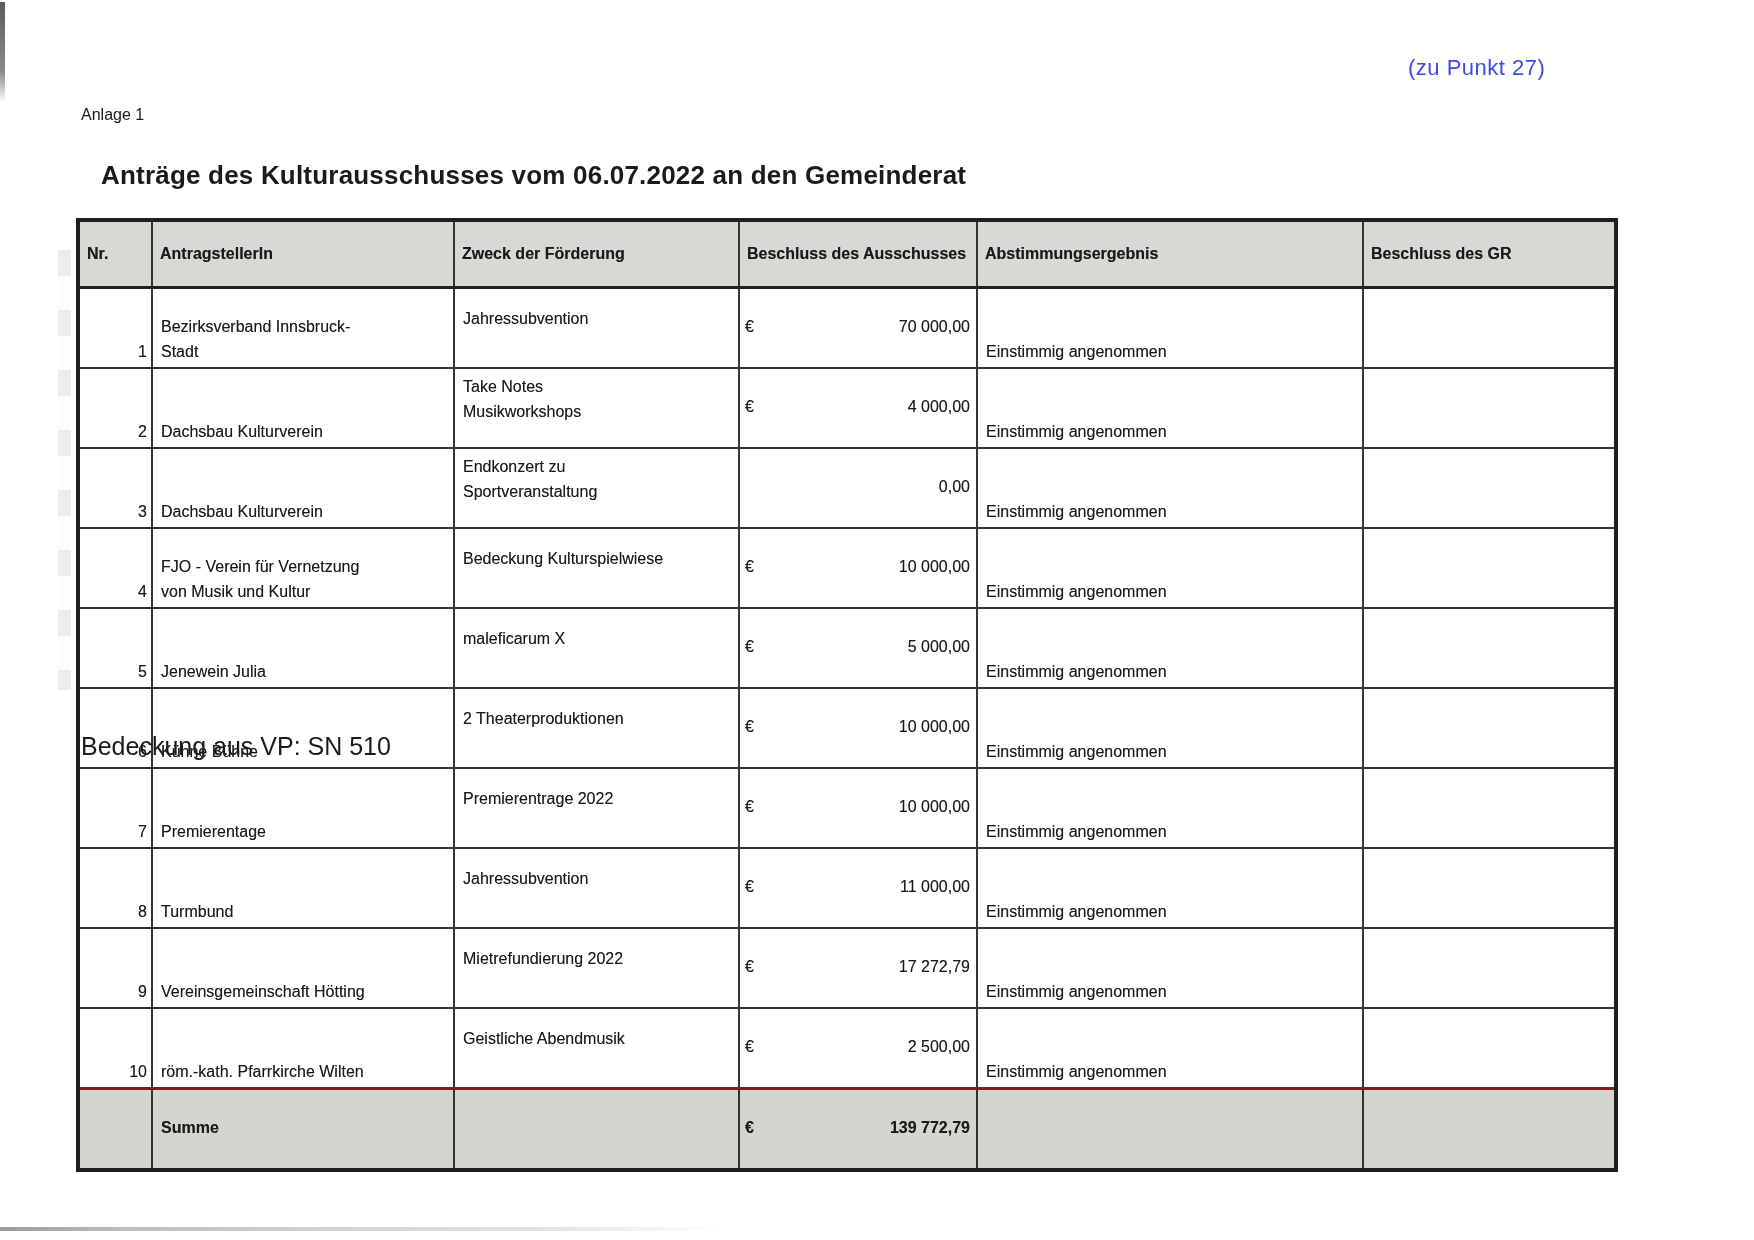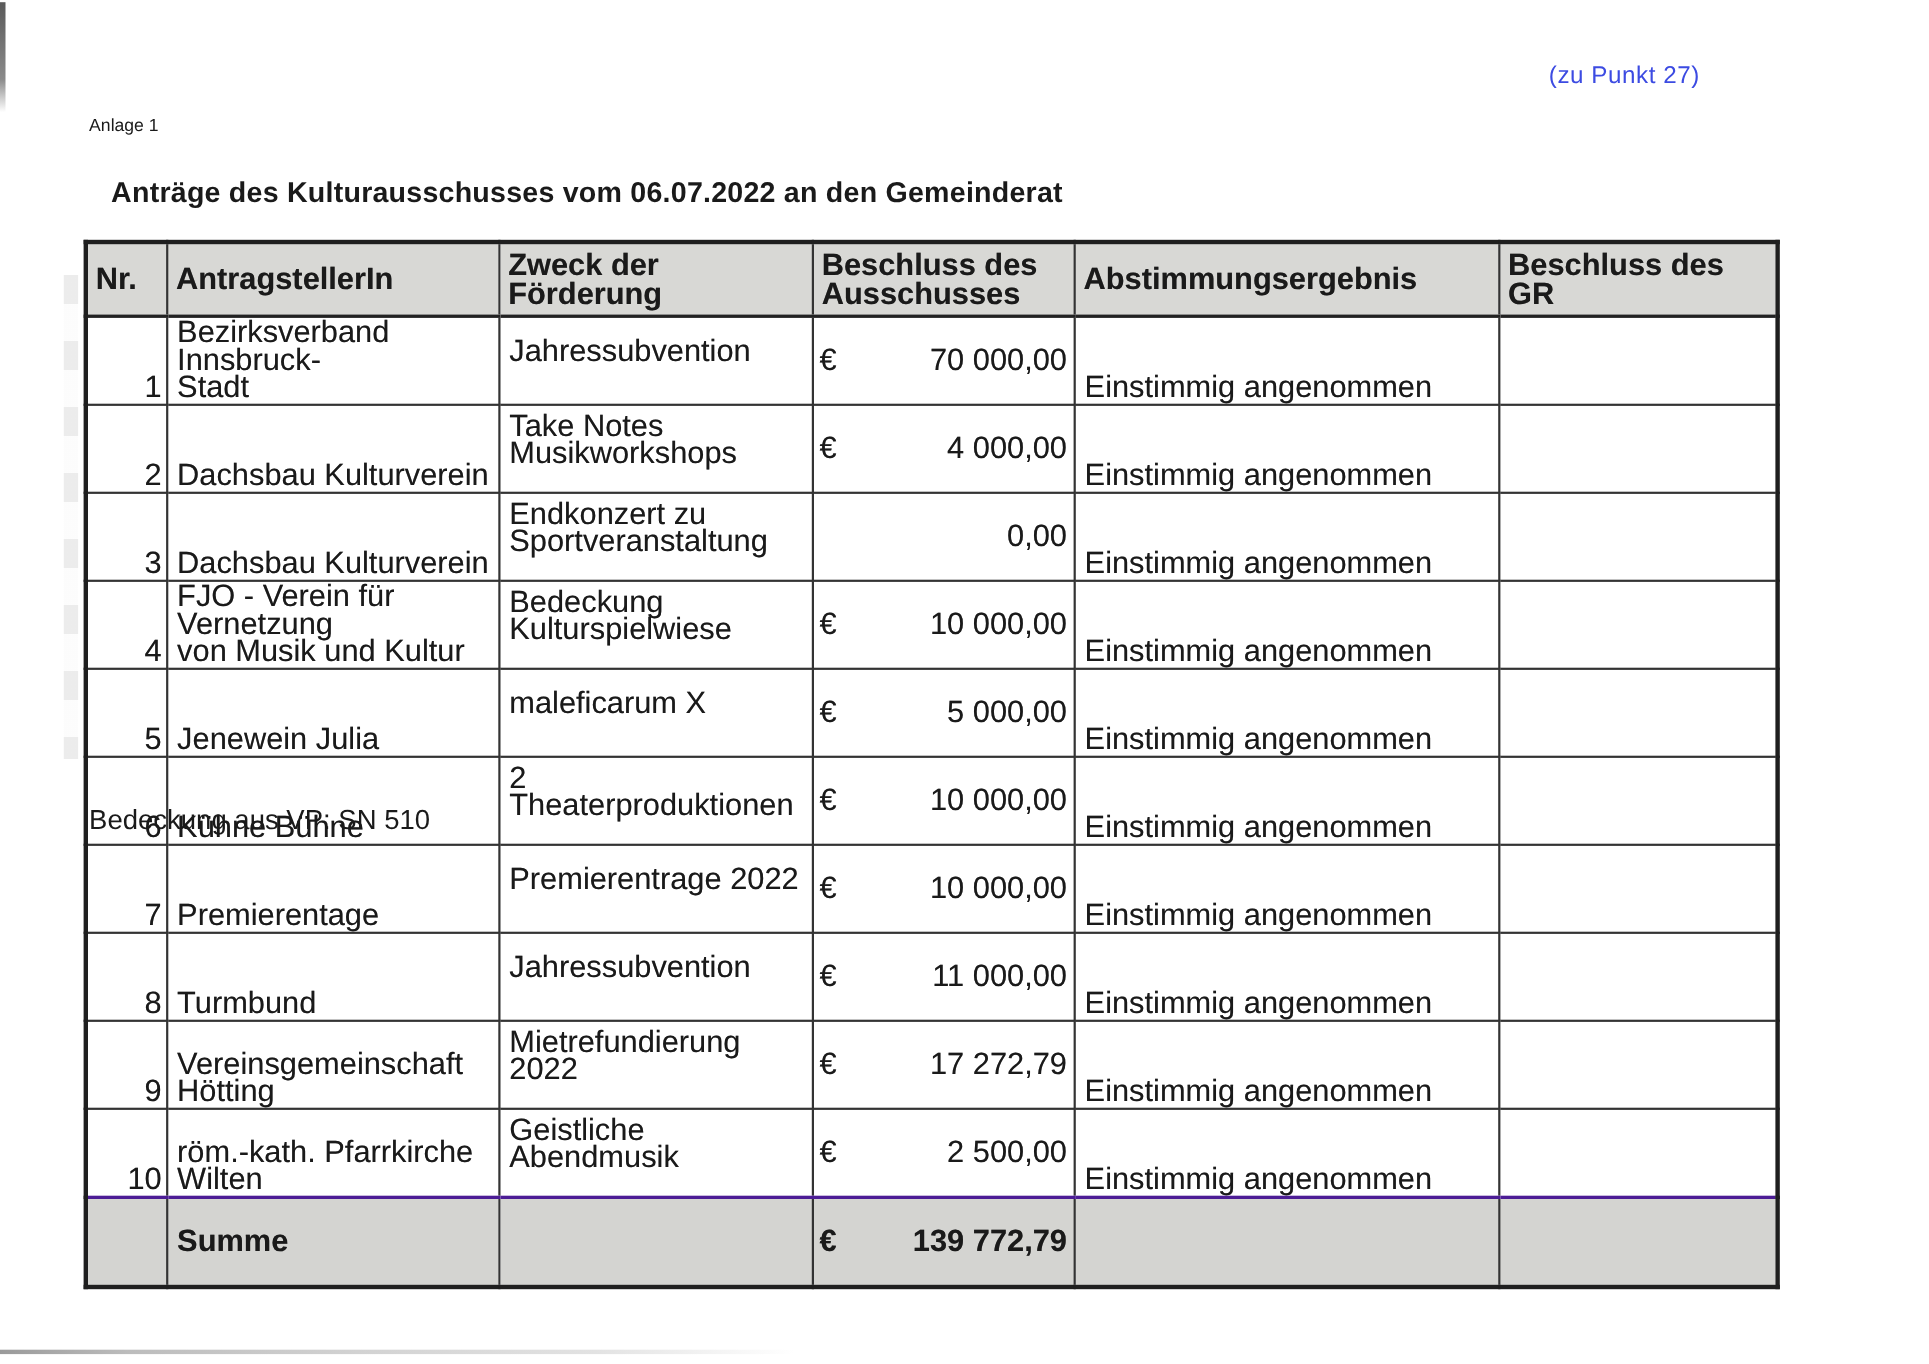--- a/index.html
+++ b/index.html
@@ -36,21 +36,21 @@
     margin-left: 20px;
   }
   table.grant-table {
     position: absolute;
     left: 76px;
     top: 218px;
     width: 1538px;
     border-collapse: collapse;
     table-layout: fixed;
     border: 4px solid #1f1f1f;
-    font-size: 28px;
+    font-size: 16px;
   }
   .grant-table th, .grant-table td {
     border: 2px solid #333333;
     overflow: hidden;
     white-space: pre-line;
     line-height: 25px;
     text-shadow: 0 0 0.5px rgba(0,0,0,0.45);
   }
   .grant-table th {
     background: var(--header-bg, #d8d8d5);
@@ -75,21 +75,21 @@
   }
   .grant-table td.money { padding: 0 6px 3px 5px; }
   .money-flex {
     display: flex;
     justify-content: space-between;
     align-items: flex-end;
   }
   .money-flex .amount { text-align: right; }
   .summe-row td {
     background: var(--summe-bg, #d4d4d1);
-    border-top: 3px solid #4c1d95;
+    border-top: 3px solid #7f1d1d;
     font-weight: bold;
     vertical-align: middle;
   }
   .rh-head { height: 67px; }
   .rh-1 { height: 57px; }
   .rh-2 { height: 56px; }
   .rh-3 { height: 53px; }
   .rh-4 { height: 51px; }
   .rh-s { height: 27px; }
   .rh-sum { height: 37px; }

